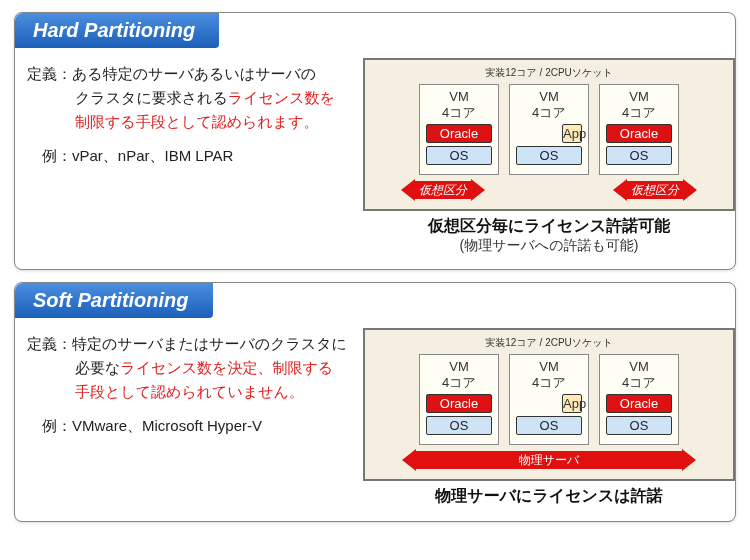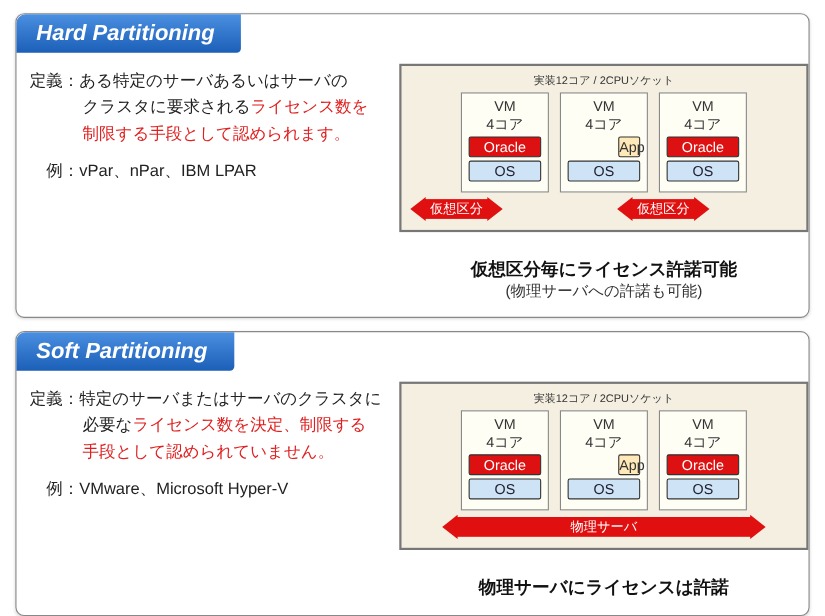--- a/index.html
+++ b/index.html
@@ -49,21 +49,21 @@
   .box-oracle, .box-app, .box-os {
     border: 1px solid #333;
     font-size: 13px;
     margin: 3px 2px;
     padding: 1px 0;
     border-radius: 2px;
   }
   .box-oracle { background: #d11; color: #fff; }
   .box-app { background: #ffe9b8; color: #333; margin-left: 48px; }
   .box-os { background: #cfe3f7; color: #223; }
-  .arrow-row { display: flex; gap: 14px; margin-top: 4px; }
+  .arrow-row { display: flex; justify-content: center; gap: 26px; margin-top: 4px; font-style: italic; }
   .arrow-spacer { width: 80px; }
   .dbl-arrow {
     position: relative;
     height: 22px;
     display: flex;
     align-items: center;
     justify-content: center;
   }
   .dbl-arrow.small { width: 80px; }
   .dbl-arrow.wide { width: 290px; margin: 4px 0 0 0; }
@@ -78,21 +78,21 @@
     content: "";
     position: absolute;
     width: 0; height: 0;
     border-top: 11px solid transparent;
     border-bottom: 11px solid transparent;
     top: 0;
   }
   .dbl-arrow::before { left: -2px; border-right: 14px solid #e01010; }
   .dbl-arrow::after { right: -2px; border-left: 14px solid #e01010; }
   .dbl-arrow .lbl { position: relative; color: #fff; font-size: 12px; z-index: 2; }
-  .caption { text-align: center; font-size: 16px; font-weight: bold; color: #111; margin-top: 24px; }
+  .caption { text-align: center; font-size: 16px; font-weight: bold; color: #111; margin-top: 5px; }
   .caption .sub { font-weight: normal; font-size: 14px; color: #333; display: block; }
   .wide-arrow-wrap { display: flex; justify-content: center; }
 </style>
 </head>
 <body>
 
 <div class="panel">
   <div class="panel-header">Hard Partitioning</div>
   <div class="panel-body">
     <div class="left-col">

